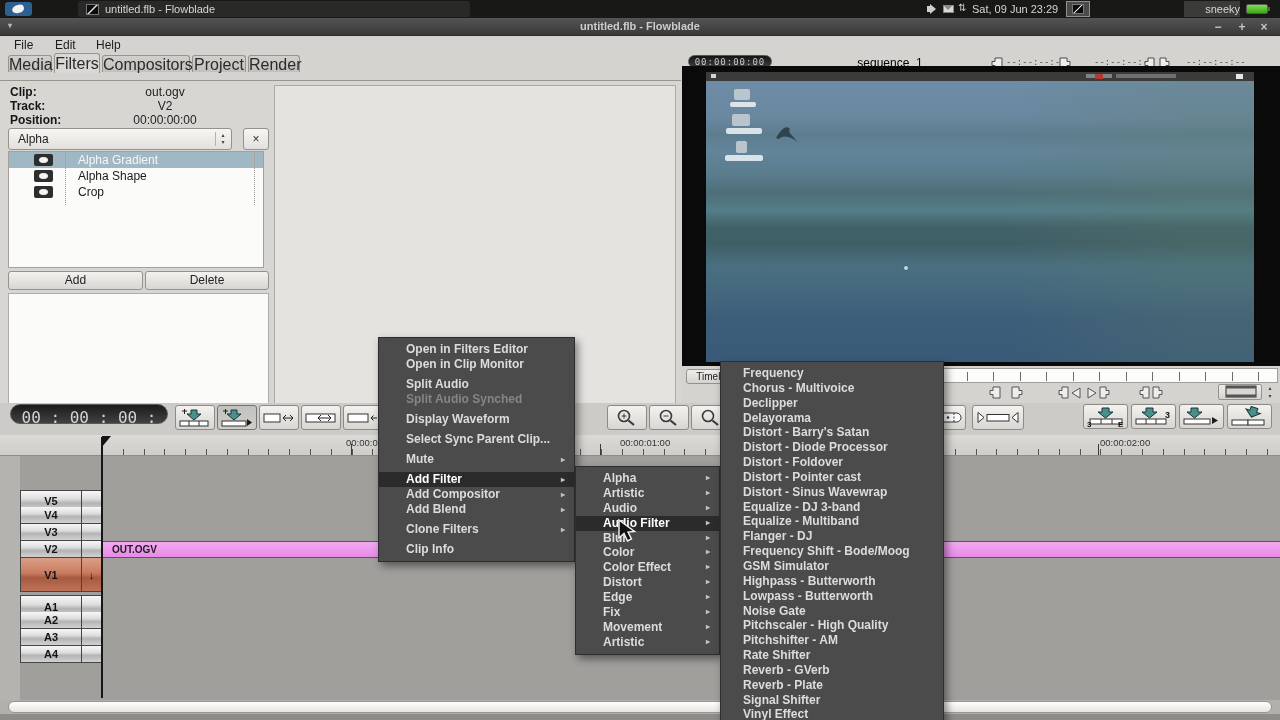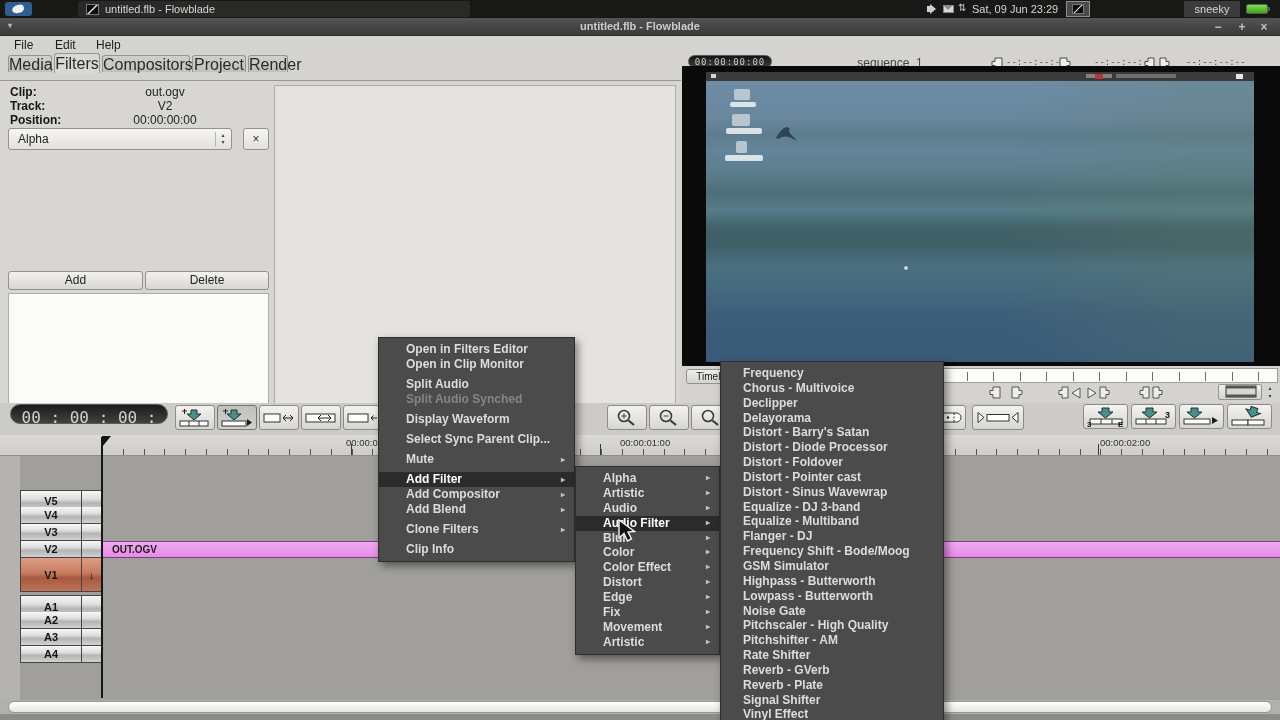--- a/index.html
+++ b/index.html
@@ -12,21 +12,21 @@
   .tb-logo{position:absolute;left:5px;top:2px;width:27px;height:14px;background:#2d5f93;border-radius:3px}
   .tb-logo div{position:absolute;left:7px;top:3px;width:12px;height:8px;background:#f2f2f2;border-radius:60% 40% 50% 50%;transform:rotate(-12deg)}
   .task-item{position:absolute;left:78px;top:1px;width:392px;height:16px;background:#292927;border-radius:2px;display:flex;align-items:center;gap:6px;padding-left:8px}
   .mini-app-icon{width:13px;height:11px;background:linear-gradient(135deg,#0c0c0c 44%,#e8e8e8 46%,#e8e8e8 54%,#0c0c0c 56%);border:1px solid #777}
   .tray-icon{position:absolute;top:4px}
   .spk-body{position:absolute;left:0;top:2px;width:4px;height:6px;background:#cfcfcf}
   .spk-cone{position:absolute;left:3px;top:0;width:0;height:0;border-right:6px solid #cfcfcf;border-top:5px solid transparent;border-bottom:5px solid transparent;transform:scaleX(-1)}
   .mail{width:11px;height:8px;background:#d8d8d8;border:1px solid #888;position:relative}
   .mail:after{content:"";position:absolute;left:0;top:0;border-left:4.5px solid transparent;border-right:4.5px solid transparent;border-top:4px solid #8a8a8a}
   .appbox{position:absolute;left:1066px;top:1px;width:24px;height:16px;background:#4a4a48;border:1px solid #909090;display:flex;align-items:center;justify-content:center}
-  .user-pill{position:absolute;left:1184px;top:1px;width:56px;height:16px;background:#3b3b39;display:flex;align-items:center;justify-content:center}
+  .user-pill{position:absolute;left:1184px;top:1px;width:56px;height:16px;background:#3b3b39;display:flex;align-items:center;justify-content:flex-end}
   .battery{position:absolute;left:1246px;top:4px;width:22px;height:10px;border:1px solid #5c5c5c;border-radius:2px;background:linear-gradient(#7ce24a,#3da31c)}
   .battery:after{content:"";position:absolute;right:-3px;top:2px;width:2px;height:4px;background:#5c5c5c}
 
   
   .titlebar{position:absolute;left:0;top:18px;width:1280px;height:18px;background:linear-gradient(#535353,#3a3a3a);border-bottom:1px solid #2c2c2c;color:#cccccc;font-size:11px;font-weight:bold}
   .win-ctl{position:absolute;top:2px;font-size:12px;color:#c4c4c4;width:16px;text-align:center;cursor:default}
 
   
   .menubar{position:absolute;left:0;top:36px;width:1280px;height:17px;font-size:12px;color:#1d1d1d}
   .menubar span{position:absolute;top:2px}
@@ -46,21 +46,21 @@
   .fic{position:absolute;left:25px;top:2px;width:19px;height:12px;background:#2e2e2e;border-radius:2px}
   .fic:after{content:"";position:absolute;left:5px;top:3px;width:9px;height:6px;background:#f4f4f4;border-radius:50%}
   .fname{position:absolute;left:69px}
   .fcol{position:absolute;top:0;bottom:62px;width:0;border-left:1px dotted #9a9894}
   .pbtn{position:absolute;top:190px;height:19px;background:linear-gradient(#f4f2ef,#d8d6d2);border:1px solid #94928d;border-radius:3px;font-size:12px;color:#222;text-align:center;line-height:17px}
   .whitebox{position:absolute;left:8px;top:212px;width:261px;height:111px;background:#fbfbfa;border:1px solid #aeaca8}
   .editor-panel{position:absolute;left:274px;top:4px;width:402px;height:320px;background:#e5e3e0;border:1px solid #acaaa6}
 
   
   .mon-tc{position:absolute;left:688px;top:55px;width:84px;height:13px;border-radius:7px;background:linear-gradient(#141414,#3e3e3e);border:1px solid #555;color:#c9c9c9;font-size:9px;text-align:center;line-height:12px;letter-spacing:1px}
-  .mon-title{position:absolute;left:820px;top:56px;width:140px;text-align:center;font-size:12px;color:#404040}
+  .mon-title{position:absolute;left:820px;top:56px;width:140px;text-align:center;font-size:12px;color:#000000}
   .dashes{position:absolute;top:57px;font-size:9px;color:#4a4a4a;letter-spacing:0}
   .mon-frame{position:absolute;left:682px;top:66px;width:598px;height:300px;background:#0a0a0a}
   .vid-topbar{position:absolute;left:706px;top:72px;width:548px;height:9px;background:#3b3b39}
   .vid-scene{position:absolute;left:706px;top:81px;width:548px;height:281px;
     background:linear-gradient(90deg,rgba(70,100,90,0) 55%,rgba(96,128,104,.22) 88%),
     linear-gradient(180deg,#6e8ca6 0%,#69879f 13%,#5d7d8f 19%,#63849a 25%,#5a7d8e 33%,#4e6f78 40%,#557d89 46%,#426269 52%,#3f5f67 58%,#4a6f80 66%,#45687e 75%,#3d5e7a 84%,#395a78 100%)}
   .dicon{position:absolute;background:#c2ccd2;border-radius:2px;opacity:.9}
   .dlabel{position:absolute;background:#e4ebef;border-radius:2px;opacity:.92}
   .scrub-btn{position:absolute;left:686px;top:369px;width:58px;height:15px;background:linear-gradient(#f0eeeb,#d5d3cf);border:1px solid #94928d;border-radius:3px;font-size:10px;color:#222;text-align:center;line-height:13px;overflow:hidden;white-space:nowrap}
   .scrub-ruler{position:absolute;left:748px;top:368px;width:530px;height:15px;background:#fcfcfb;border:1px solid #a09e9a}
@@ -152,39 +152,55 @@
 <div class="menubar">
   <span style="left:14px">File</span>
   <span style="left:55px">Edit</span>
   <span style="left:96px">Help</span>
 </div>
 
 <div class="tab" style="left:8px;width:44px">Media</div>
 <div class="tab active" style="left:54px;width:46px">Filters</div>
 <div class="tab" style="left:102px;width:88px">Compositors</div>
 <div class="tab" style="left:192px;width:54px">Project</div>
-<div class="tab" style="left:248px;width:40px">Render</div>
+<div class="tab" style="left:248px;width:52px">Render</div>
 
 <div class="content-left">
   <span class="ci-label" style="top:4px">Clip:</span>
   <span class="ci-value" style="top:4px">out.ogv</span>
   <span class="ci-label" style="top:18px">Track:</span>
   <span class="ci-value" style="top:18px">V2</span>
   <span class="ci-label" style="top:32px">Position:</span>
   <span class="ci-value" style="top:32px">00:00:00:00</span>
 
   <div class="combo">
     <span>Alpha</span>
     <div class="combo-spin">
       <div>▴</div>
         <div>▾</div>
     </div>
   </div>
   <div class="xbtn">×</div>
 
+  <div class="flist">
+    <div class="frow sel">
+      <div class="fic"></div>
+      <span class="fname">Alpha Gradient</span>
+    </div>
+    <div class="frow">
+      <div class="fic"></div>
+      <span class="fname">Alpha Shape</span>
+    </div>
+    <div class="frow">
+      <div class="fic"></div>
+      <span class="fname">Crop</span>
+    </div>
+    <div class="fcol" style="left:56px"></div>
+    <div class="fcol" style="left:245px"></div>
+  </div>
 
   <div class="pbtn" style="left:8px;width:135px">Add</div>
   <div class="pbtn" style="left:145px;width:124px">Delete</div>
   <div class="whitebox"></div>
   <div class="editor-panel"></div>
 </div>
 
 <div class="mon-tc mono">00:00:00:00</div>
 <div class="mon-title">sequence_1</div>
 <svg class="ticon" style="left:988px;top:57px" viewBox="0 0 16 14">

